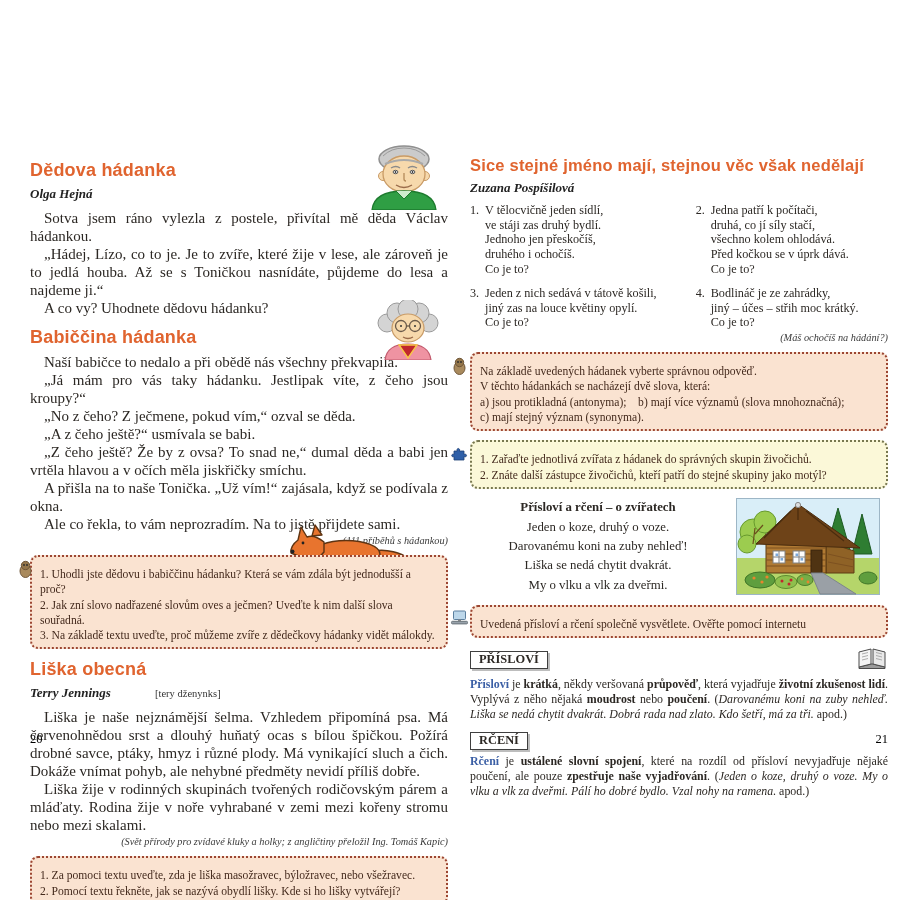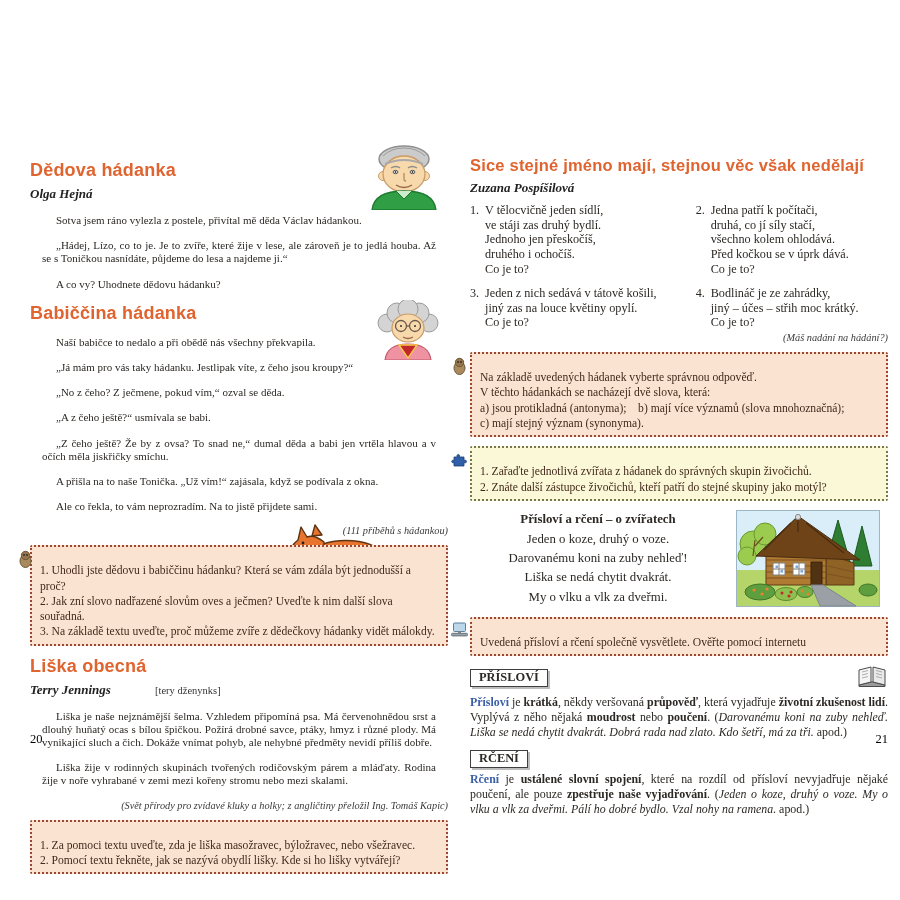--- a/index.html
+++ b/index.html
@@ -6,24 +6,24 @@
   body{width:900px;height:900px;background:#ffffff;position:relative;overflow:hidden;
        font-family:"Liberation Serif", serif;color:#2c2824;}
   .page{position:absolute;top:150px;width:418px;height:610px;}
   #page-left{left:30px;}
   #page-right{left:470px;}
   h1.sec{font-family:"Liberation Sans", sans-serif;font-weight:700;color:#e0642f;
          font-size:18px;margin:10px 0 5px;letter-spacing:.2px;}
   #page-right h1.sec{font-size:16.5px;margin-top:6px;}
   .author{font-weight:700;font-style:italic;font-size:13px;margin:0 0 7px;color:#222;}
   .author .ph{font-weight:400;font-style:normal;font-size:10.5px;color:#333;padding-left:41px;}
-  p.body{margin:12px;font-size:11px;line-height:1.2;text-align:justify;text-indent:14px;}
+  p.body{margin:0;font-size:15px;line-height:1.2;text-align:justify;text-indent:14px;}
   .source{text-align:right;font-style:italic;font-size:10.3px;color:#3a3a3a;margin-top:2px;}
   .taskbox{position:relative;margin:9px 0;background:#fae3d1;border:2px dotted #9c4632;
-           border-radius:2px;padding:16px 8px 4px;font-size:11.6px;line-height:1.32;color:#43291c;}
+           border-radius:8px;padding:10px 8px 4px;font-size:11.6px;line-height:1.32;color:#43291c;}
   .taskbox.yellow{background:#fbf8d8;border-color:#77774f;}
   .micon{position:absolute;left:-24px;top:3px;width:22px;text-align:center;}
   #page-left .micon{left:-18px;}
   .riddles{display:grid;grid-template-columns:54% 46%;row-gap:10px;font-size:12.2px;
            line-height:1.2;margin:2px 0;}
   .riddle{display:flex;}
   .rnum{width:15px;flex:none;}
   .proverbs{display:flex;align-items:flex-start;margin:4px 0 10px;}
   .ptext{width:256px;text-align:center;font-size:12.8px;line-height:1.5;}
   .ptitle{font-weight:700;margin-bottom:1px;}
@@ -190,21 +190,21 @@
       </div>
       <div class="riddle">
         <span class="rnum">4.</span>
         <div class="rlines">
           <div>Bodlináč je ze zahrádky,</div>
           <div>jiný – účes – střih moc krátký.</div>
           <div>Co je to?</div>
         </div>
       </div>
     </div>
-    <div class="source">(Máš nadání na hádání?)</div>
+    <div class="source">(Máš ochočíš na hádání?)</div>
 
     <div class="taskbox">
       <span class="micon">
         <svg width="15" height="18" viewBox="0 0 15 18">
           <ellipse cx="7.5" cy="11" rx="5.5" ry="6.5" fill="#a98a5d" stroke="#6f5638"></ellipse>
           <circle cx="7.5" cy="5.5" r="4.2" fill="#94764a" stroke="#6f5638"></circle>
           <circle cx="6" cy="5" r="0.9" fill="#2b2b2b"></circle>
           <circle cx="9" cy="5" r="0.9" fill="#2b2b2b"></circle>
         </svg>
       </span>

